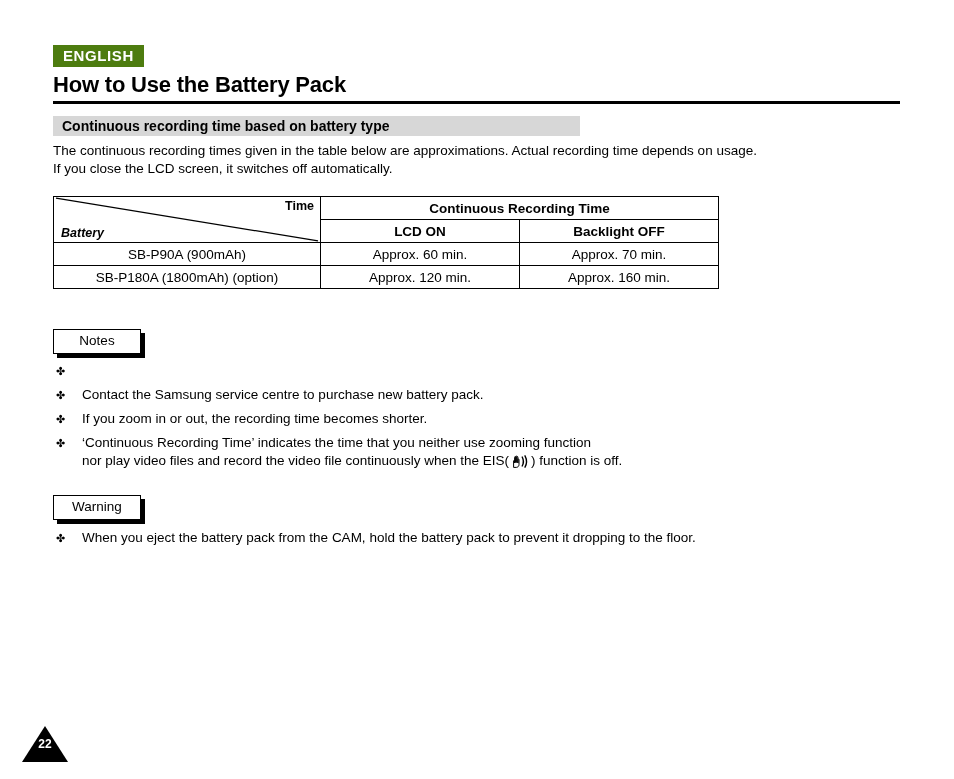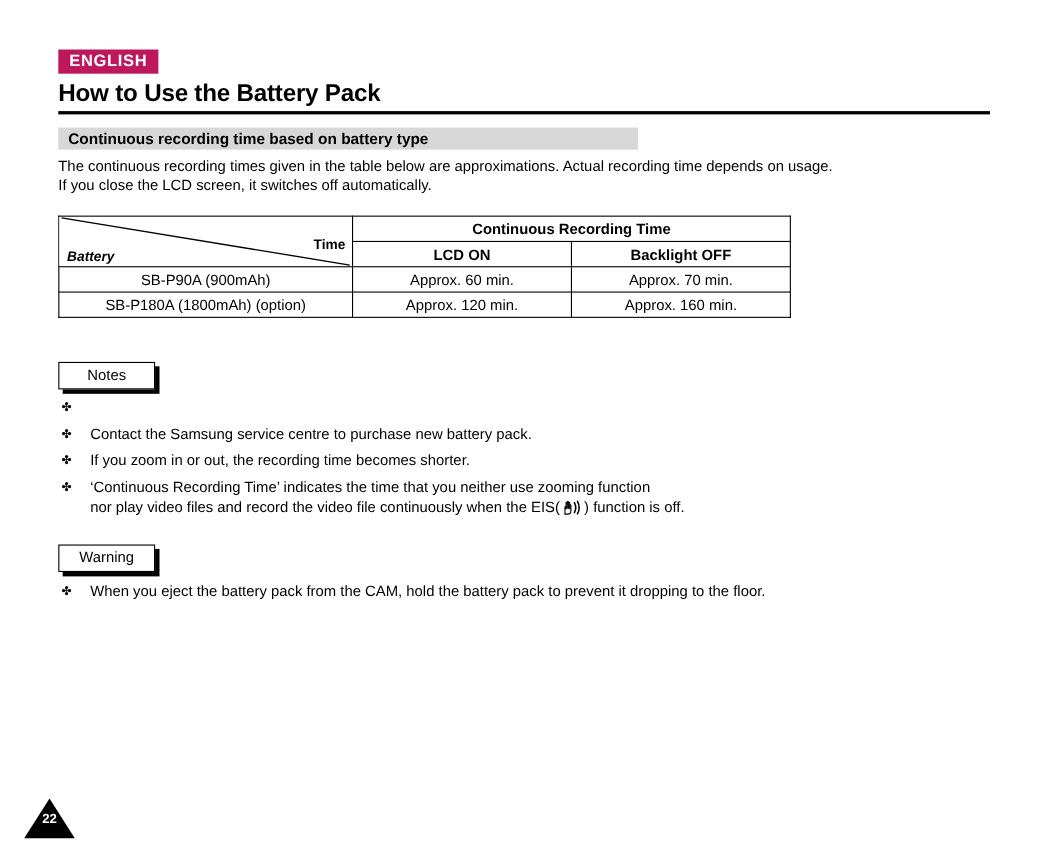--- a/index.html
+++ b/index.html
@@ -21,21 +21,21 @@
     left: 0; top: 0;
     width: 954px;
     height: 779px;
   }
 
   
   .lang-badge {
     position: absolute;
     left: 53px;
     top: 45px;
-    background: #be185d;
+    background: #4d7c0f;
     color: #ffffff;
     font-size: 15px;
     font-weight: bold;
     letter-spacing: 0.6px;
     padding: 3px 10px 4px 10px;
     line-height: 1;
   }
 
   .page-title {
     position: absolute;
@@ -108,21 +108,21 @@
 
   .corner-cell {
     position: relative;
     height: 44px !important;
     padding: 0 !important;
     overflow: hidden;
   }
   .corner-cell .time-lbl {
     position: absolute;
     right: 6px;
-    top: 18px;
+    top: 2px;
     font-size: 12.5px;
     font-weight: bold;
   }
   .corner-cell .batt-lbl {
     position: absolute;
     left: 7px;
     bottom: 2px;
     font-size: 12.5px;
     font-weight: bold;
     font-style: italic;

